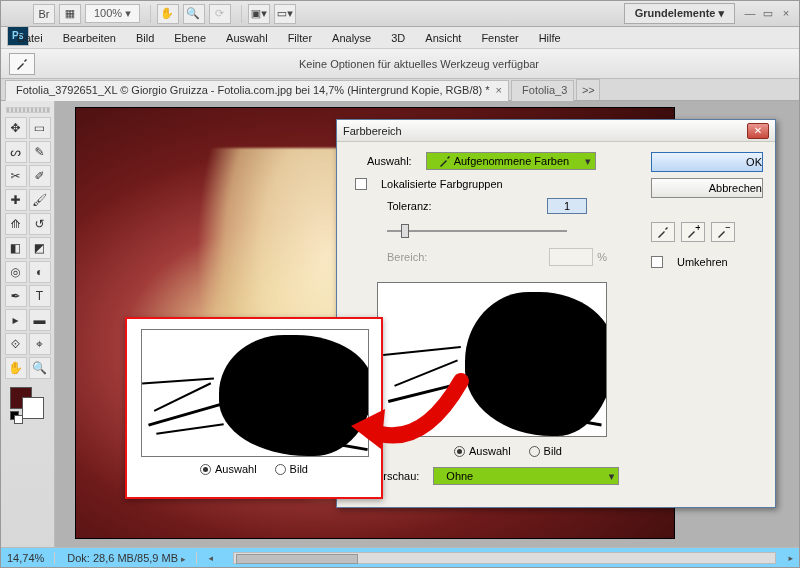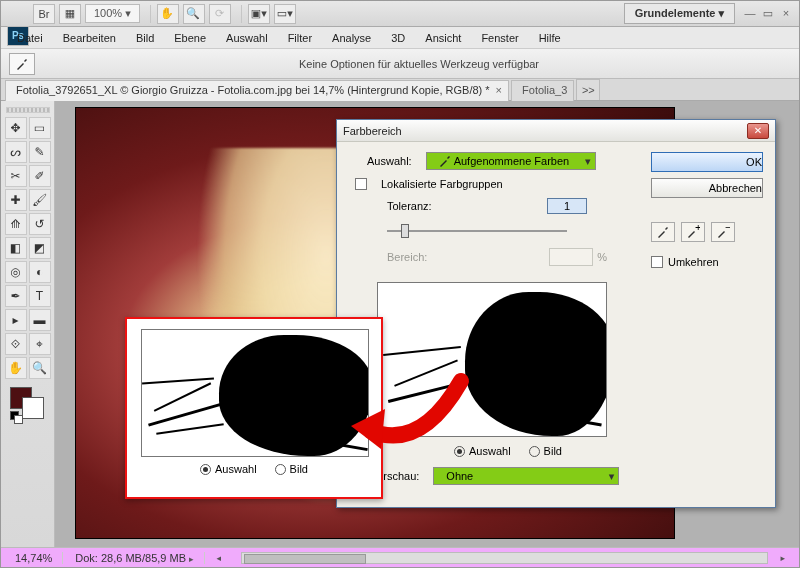--- a/index.html
+++ b/index.html
@@ -40,21 +40,21 @@
   .sw-bg { position: absolute; left: 14px; top: 12px; width: 22px; height: 22px; background: #fff; border: 1px solid #555; }
   .sw-mini { position:absolute; left:2px; top:26px; width:10px; height:10px; }
   .sw-mini::before { content:""; position:absolute; width:7px; height:7px; background:#000; border:1px solid #555;}
   .sw-mini::after { content:""; position:absolute; left:4px; top:4px; width:7px; height:7px; background:#fff; border:1px solid #555;}
 
   .canvas { flex: 1; background: #b2b2b2; position: relative; overflow: hidden; }
   .photo { position: absolute; left: 20px; top: 6px; width: 600px; height: 432px; background: radial-gradient(ellipse at 40% 55%, #f3dcb8 0%, #e9c890 18%, #a13c3a 38%, #6e1a1a 60%, #3b0c0c 100%); border: 1px solid #000; }
   .hair { position:absolute; left:120px; top:40px; width:260px; height:360px; background: radial-gradient(ellipse at 50% 30%, rgba(250,236,200,0.95) 0%, rgba(240,220,170,0.9) 35%, rgba(225,195,140,0.75) 55%, rgba(0,0,0,0) 70%); filter: blur(1px); }
 
   
-  .statusbar { position: absolute; left: 0; right: 0; bottom: 0; height: 20px; background: #f0abfc; border-top: 1px solid #bbb; display: flex; align-items: center; padding: 0 14px; gap: 12px; color: #333; }
+  .statusbar { position: absolute; left: 0; right: 0; bottom: 0; height: 20px; background: #7dd3fc; border-top: 1px solid #bbb; display: flex; align-items: center; padding: 0 6px; gap: 12px; color: #333; }
   .statusbar .cell { border-right: 1px solid #ccc; padding-right: 10px; }
   .statusbar .scroll { flex:1; height:12px; background:#ddd; border:1px solid #bbb; margin-left:8px; position:relative;}
   .statusbar .scroll::before { content:""; position:absolute; left:2px; top:1px; width:120px; height:8px; background:#bfbfbf; border:1px solid #999;}
 
   
   .dialog { position: absolute; left: 335px; top: 118px; width: 440px; background: #f1efe9; border: 1px solid #5a7aa0; box-shadow: 2px 2px 6px rgba(0,0,0,0.4); }
   .dlg-title { height: 22px; background: linear-gradient(#fdfdfd,#e4e4e0); border-bottom: 1px solid #c8c8c0; display: flex; align-items: center; padding: 0 6px; }
   .dlg-title span.t { flex: 1; color: #222; }
   .dlg-close { width: 22px; height: 16px; background: linear-gradient(#e9958d,#c84a3e); border: 1px solid #8b2c22; color: #fff; display: flex; align-items: center; justify-content: center; font-size: 10px; border-radius: 2px; }
   .dlg-body { padding: 10px 12px 14px 12px; display: flex; gap: 12px; }
@@ -82,21 +82,21 @@
   .dlg-previewA .strand:nth-child(5){ right:2%; top:88%; width:28%; height:3px; transform:rotate(10deg);}
   .dlg-radios { display: flex; gap: 18px; justify-content: center; margin: 4px 0 10px 28px; }
   .radio { display: flex; align-items: center; gap: 4px; }
   .radio .dot { width: 11px; height: 11px; border: 1px solid #555; border-radius: 50%; display: flex; align-items: center; justify-content: center; }
   .radio .dot.sel::after { content: ""; width: 5px; height: 5px; background: #333; border-radius: 50%; }
 
   .dlg-btn { border: 1px solid #8a8a8a; background: linear-gradient(#fdfdfd,#e7e7e2); padding: 3px 0; text-align: right; border-radius: 0; }
   .dlg-btn.primary { border: 1px solid #2f6db5; background: linear-gradient(#eaf3fe,#bcd6f5); }
   .eyedrops { display: flex; gap: 6px; margin: 8px 0; justify-content: flex-start; }
   .eyedrops .ed { width: 24px; height: 20px; border: 1px solid #aaa; background: #f6f4ee; display: flex; align-items: center; justify-content: center; }
-  .cb-row { display: flex; align-items: flex-start; gap: 5px; }
+  .cb-row { display: flex; align-items: flex-start; gap: 14px; }
 
   
   .callout { position: absolute; left: 124px; top: 316px; width: 258px; height: 182px; background: #fff; border: 2px solid #e11; box-shadow: 0 2px 6px rgba(0,0,0,0.35); padding: 10px 14px 6px 14px; }
   .callout .dlg-preview { width: 228px; height: 128px; margin: 0 auto 6px auto; }
   .callout .dlg-radios { margin: 2px 0 0 0; }
 
   
   .arrow-wrap { position:absolute; left:350px; top:370px; width:120px; height:100px; pointer-events:none; }
   .arrow-wrap svg { overflow:visible; }
 

